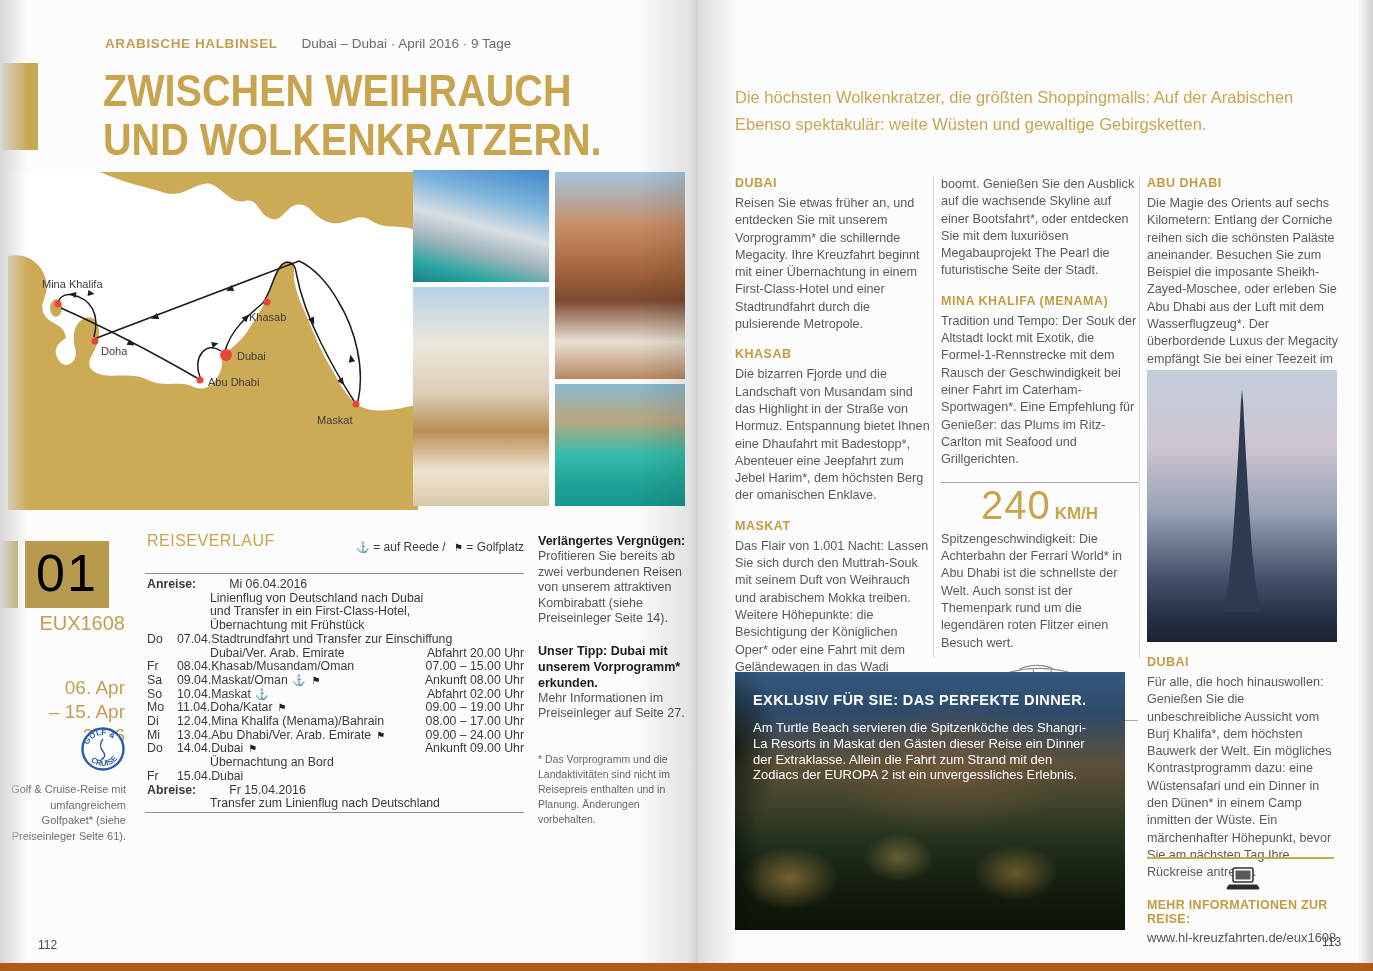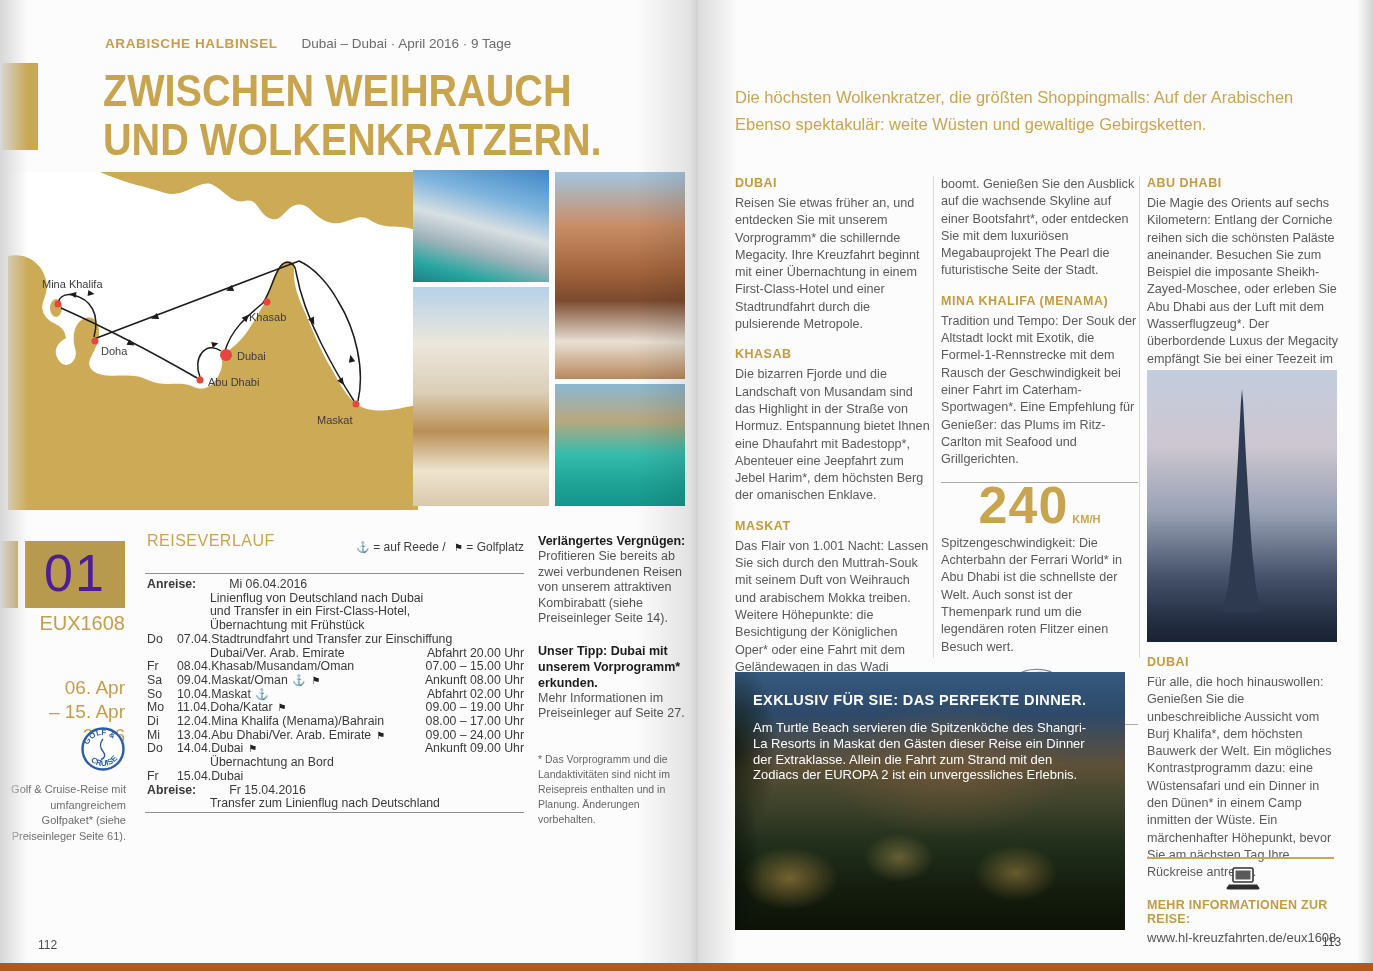--- a/index.html
+++ b/index.html
@@ -63,42 +63,42 @@
   
   .aside{position:absolute;left:538px;top:533px;width:152px;font-size:12.5px;color:#555;line-height:15.5px;}
   .aside .h{font-weight:bold;color:#1c1c1c;line-height:16px;}
   .aside .p1{margin-bottom:16px;}
   .aside .p2{margin-bottom:14px;}
   .aside .fn{margin-top:30px;font-size:10.5px;line-height:15px;color:#666;}
 
   
   .corner-bar{position:absolute;left:2px;top:63px;width:36px;height:87px;background:#c9a854;}
   .num-strip{position:absolute;left:0;top:541px;width:18px;height:67px;background:#b89a4e;}
-  .num-box{position:absolute;left:25px;top:541px;width:100px;height:67px;background:#b89a4e;
-           color:#4c1d95;font-size:52px;line-height:64px;text-align:center;font-weight:400;letter-spacing:2px;}
+  .num-box{position:absolute;left:25px;top:541px;width:84px;height:67px;background:#b89a4e;
+           color:#000000;font-size:52px;line-height:64px;text-align:center;font-weight:400;letter-spacing:2px;}
   .side-code{position:absolute;left:0;top:612px;width:125px;text-align:right;font-size:20px;color:#c49d4e;}
   .side-dates{position:absolute;left:0;top:676px;width:125px;text-align:right;font-size:19px;line-height:24px;color:#c49d4e;}
   .side-logo{position:absolute;left:80px;top:726px;}
   .side-note{position:absolute;left:0;top:782px;width:126px;text-align:right;font-size:11px;line-height:15.5px;color:#6e6e6e;}
   .pagenum{position:absolute;font-size:12px;color:#4a4a4a;}
   .pn-112{left:38px;top:938px;}
   .pn-113{left:1322px;top:935px;}
 
   
   .intro{position:absolute;left:735px;top:84px;font-size:16.5px;line-height:27px;color:#c9a551;}
   .col{position:absolute;top:176px;width:197px;font-size:12.6px;line-height:17.3px;color:#5a5a5a;}
   .col1{left:735px;} .col2{left:941px;} .col3{left:1147px;width:192px;}
   .gold-head{color:#c39b42;font-weight:bold;font-size:12.5px;letter-spacing:.5px;line-height:15px;margin-bottom:4px;}
   .sec{margin-bottom:14px;}
   .vrule{position:absolute;top:176px;width:1px;height:482px;background:#d9d9d9;}
   .vr1{left:933px;} .vr2{left:1139px;}
   .hr{border:none;border-top:1px solid #aaa;margin:14px 0;}
   .stat{text-align:center;margin:2px 0 6px 0;color:#c8a44e;}
-  .stat .v{font-size:52px;font-weight:bold;letter-spacing:1px;text-align:center;}
-  .stat .u{font-size:11px;font-weight:bold;margin-left:4px;}
+  .stat .v{font-size:40px;font-weight:normal;letter-spacing:1px;text-align:center;}
+  .stat .u{font-size:17px;font-weight:bold;margin-left:4px;}
   .car{display:block;margin:6px auto 0 auto;}
   .gold-rule{position:absolute;left:1147px;top:857px;width:187px;height:2px;background:#c9a854;}
   .laptop{position:absolute;left:1224px;top:866px;}
   .more-info{position:absolute;left:1147px;top:898px;width:200px;}
   .more-info .mi-h{color:#c39b42;font-weight:bold;font-size:12.5px;letter-spacing:.3px;}
   .more-info .mi-u{color:#555;font-size:13px;margin-top:4px;}
 
   
   .exclusive{position:absolute;left:735px;top:672px;width:390px;height:258px;overflow:hidden;
     background:

